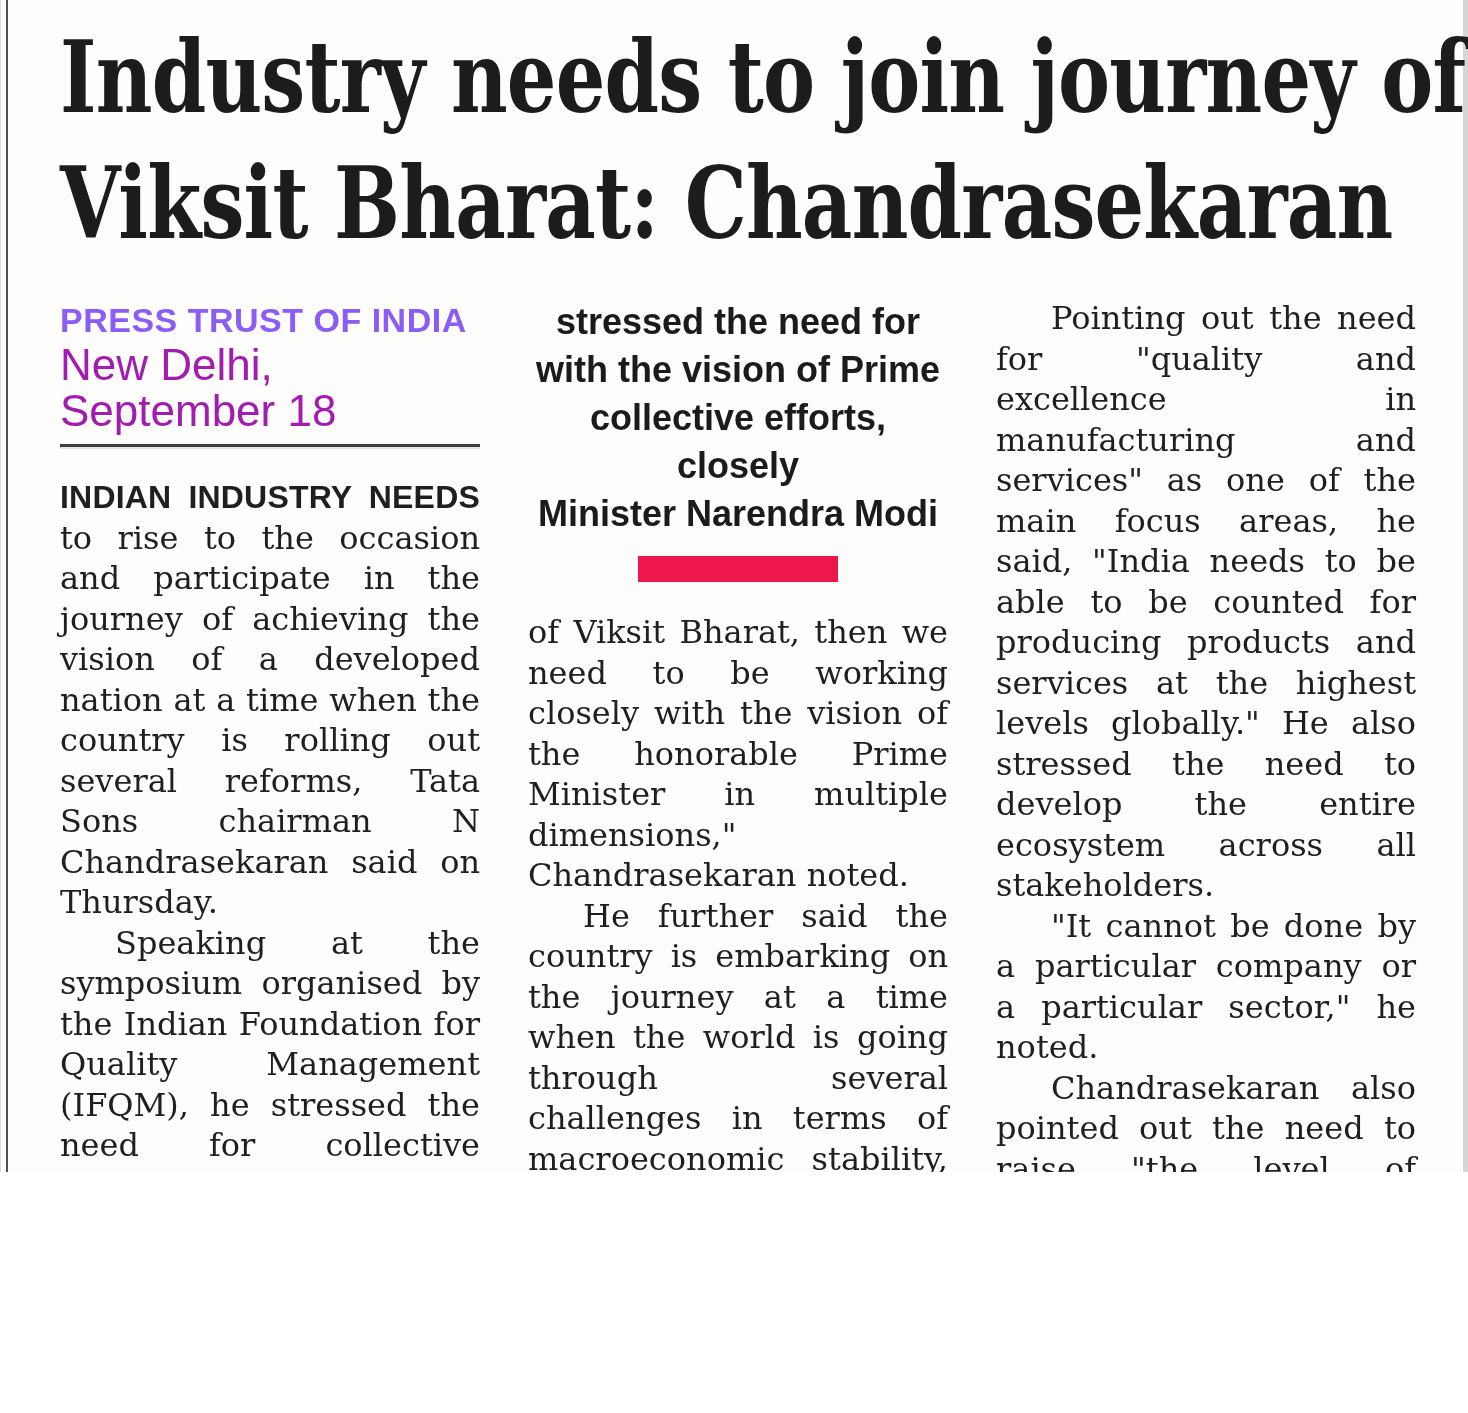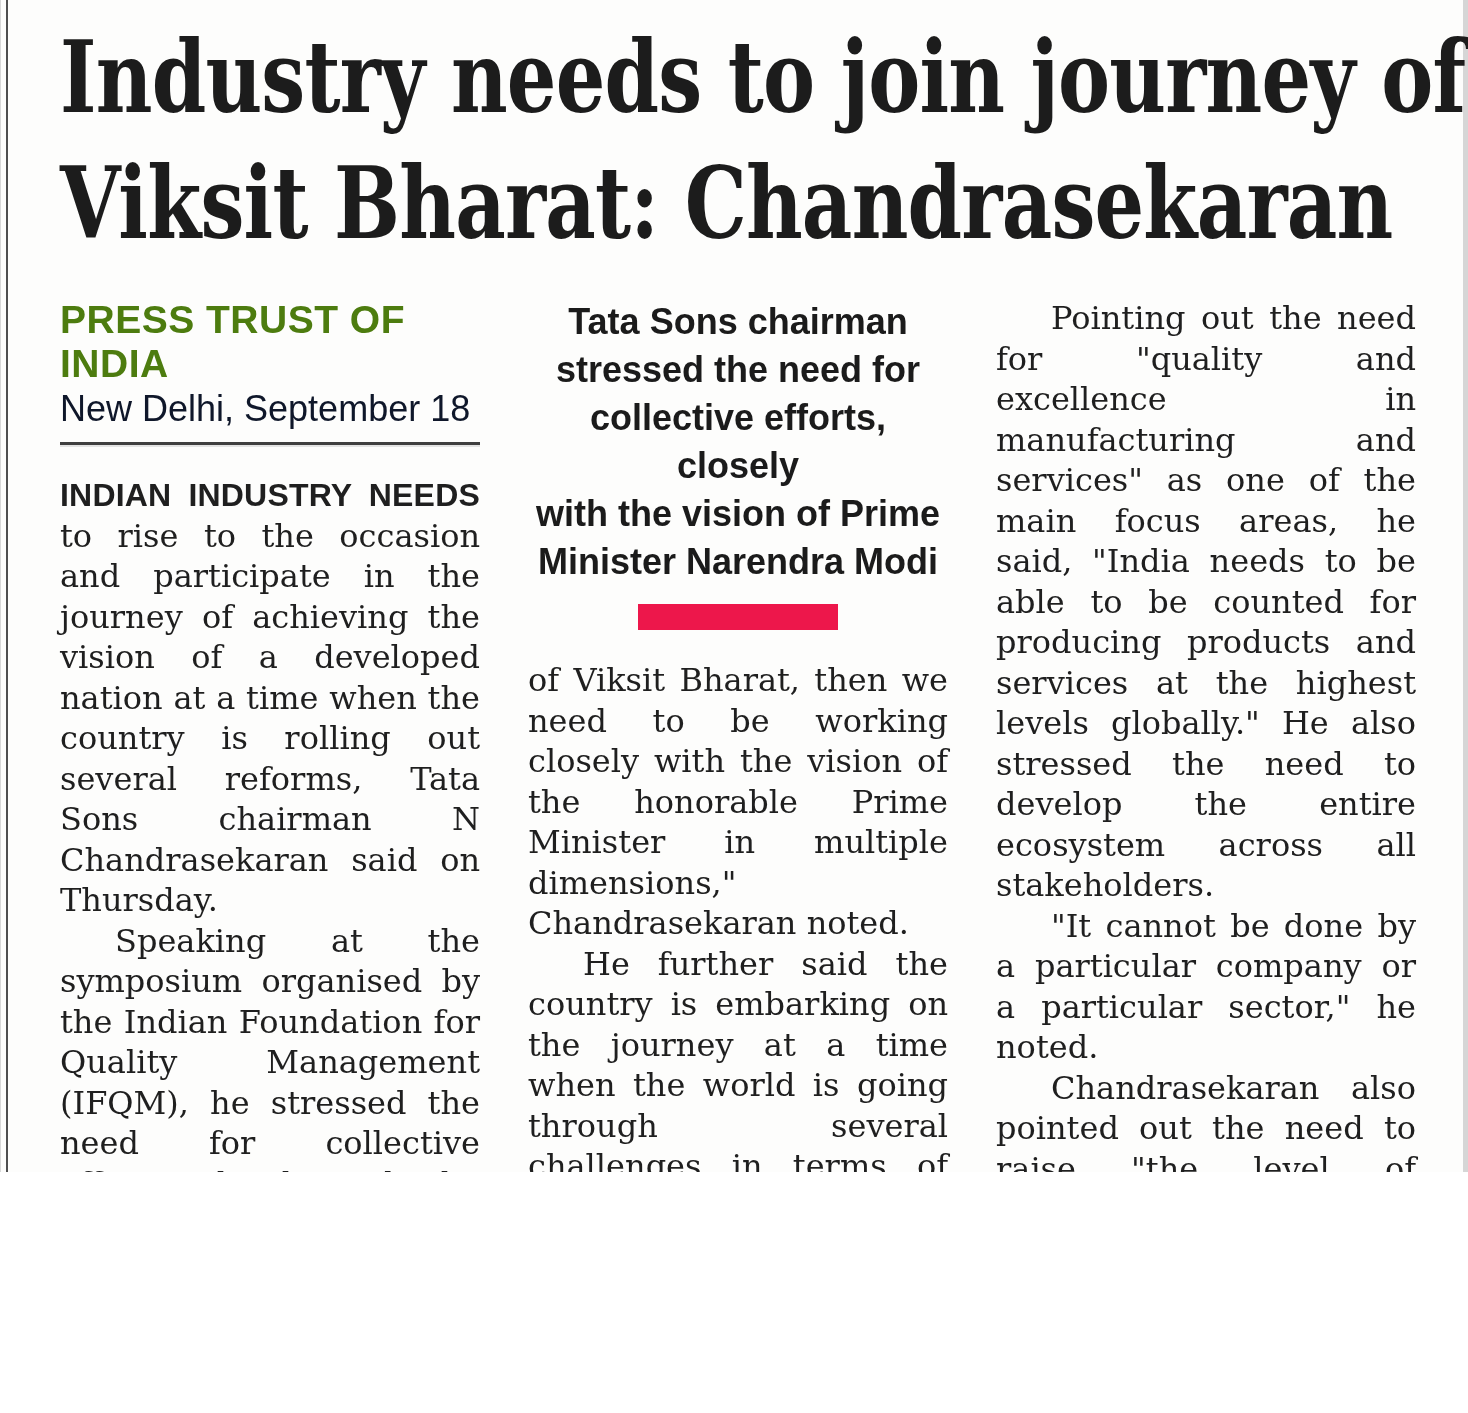--- a/index.html
+++ b/index.html
@@ -51,28 +51,28 @@
     display: grid;
     grid-template-columns: 420px 420px 420px;
     column-gap: 48px;
     margin-top: 32px;
   }
   .col { min-width: 0; }
   
   .agency {
     font-family: "Liberation Sans", sans-serif;
     font-weight: bold;
-    font-size: 39px; line-height: 44px;
+    font-size: 34px; line-height: 44px;
     letter-spacing: 0.5px;
-    color: #4d7c0f;
+    color: #8b5cf6;
   }
   .dateline {
     font-family: "Liberation Sans", sans-serif;
-    font-size: 36px; line-height: 46px;
-    color: #0f172a;
+    font-size: 44px; line-height: 46px;
+    color: #a21caf;
   }
   .byline-rule {
     height: 3px; width: 100%;
     background: #3f3f3f;
     margin-top: 10px;
     box-shadow: 0 2px 0 #e3e3e3;
   }
   .byline { margin-bottom: 30px; }
   
   .colbody .para {
@@ -133,24 +133,23 @@
         </div>
         <div class="colbody">
             <p class="para lede"><span class="lead-in">INDIAN INDUSTRY NEEDS </span>to rise to the occasion and participate in the journey of achieving the vision of a developed nation at a time when the country is rolling out several reforms, Tata Sons chairman N Chandrasekaran said on Thursday.</p>
             <p class="para indent">Speaking at the symposium organised by the Indian Foundation for Quality Management (IFQM), he stressed the need for collective efforts, closely with the vision of the Prime Minister Narendra Modi in multiple dimensions to achieve the goals of 'Viksit Bharat'.</p>
             <p class="para indent">“If India is to achieve its goals of economic, social, infrastructure and inclusive growth, the main purpose</p>
           </div>
       </div>
 
       <div class="col">
         <div class="pullquote">
-          <span class="pq-line">Tata Sons chairman</span>
           <span class="pq-line">stressed the need for</span>
+          <span class="pq-line">with the vision of Prime</span>
           <span class="pq-line">collective efforts, closely</span>
-          <span class="pq-line">with the vision of Prime</span>
           <span class="pq-line">Minister Narendra Modi</span>
           <div class="accent" style="background: rgb(237, 23, 75);"></div>
         </div>
         <div class="colbody">
             <p class="para">of Viksit Bharat, then we need to be working closely with the vision of the honorable Prime Minister in multiple dimensions," Chandrasekaran noted.</p>
             <p class="para indent">He further said the country is embarking on the journey at a time when the world is going through several challenges in terms of macroeconomic stability, geopolitical conflicts, leading to supply chain issues, production issues, and mobility of workforce.</p>
           </div>
       </div>
 
       <div class="col">

